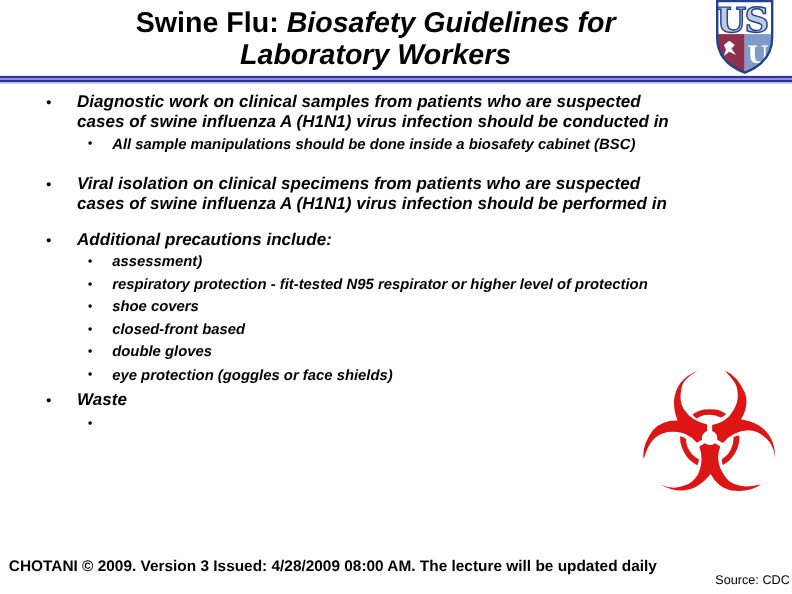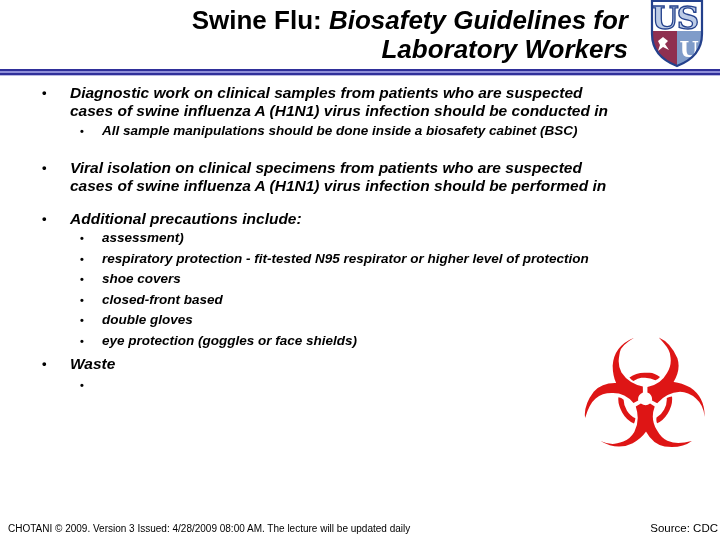--- a/index.html
+++ b/index.html
@@ -4,21 +4,21 @@
 <style>
   html,body { margin:0; padding:0; background:#888; }
   .slide {
     position:relative; width:720px; height:540px; margin:0 auto;
     background:#ffffff; overflow:hidden; color:#000;
     font-family:"Liberation Sans", sans-serif; font-weight:700;
   }
   
   .title-block {
     position:absolute; top:6px; left:55px; right:92px;
-    text-align:right; font-size:26px; line-height:29px; font-weight:700;
+    text-align:center; font-size:26px; line-height:29px; font-weight:700;
   }
   .title-italic { font-style:italic; }
   
   .logo { position:absolute; top:0; right:14px; width:58px; height:68px; }
   
   .divider {
     position:absolute; top:69px; left:0; width:720px; height:7px;
     background:linear-gradient(
       #2F2F9A 0px, #2F2F9A 2px,
       #8F8FD9 2px, #8F8FD9 3.5px,
@@ -42,22 +42,22 @@
   .mtE { margin-top:5.5px; }
   .mtF { margin-top:3.5px; }
   
   .biohazard {
     position:absolute; top:320px; right:8px;
     font-family:"DejaVu Sans", sans-serif; font-weight:400;
     font-size:150px; line-height:1; color:#DE1515;
   }
   
   .footer-left {
-    position:absolute; left:8px; bottom:6px;
-    font-size:10px; letter-spacing:0; font-weight:400;
+    position:absolute; left:8px; bottom:18px;
+    font-size:14px; letter-spacing:0; font-weight:700;
   }
   .footer-right {
     position:absolute; right:2px; bottom:6px;
     font-size:11.5px; font-weight:400;
   }
 </style>
 </head>
 <body>
 
 <div class="slide">

